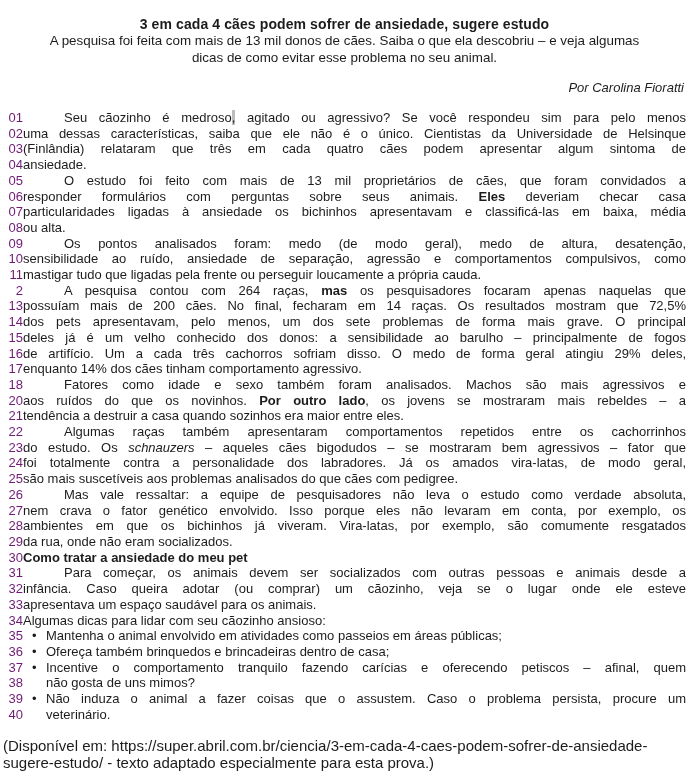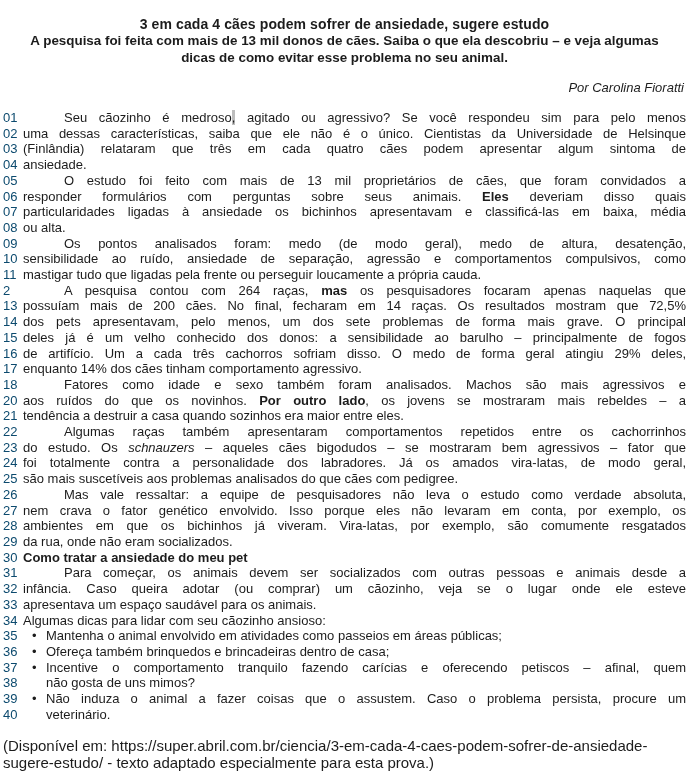--- a/index.html
+++ b/index.html
@@ -9,29 +9,29 @@
     font-family:"Liberation Sans", sans-serif;
     color:#1c1c1c;
     -webkit-font-smoothing:antialiased;
   }
   .page { padding:16px 14px 0 3px; }
   .title {
     font-size:14px; font-weight:bold; text-align:center;
     line-height:17px; letter-spacing:0.1px;
   }
   .subtitle {
-    font-size:13.4px; text-align:center; line-height:16.5px;font-weight:bold;
+    font-size:13.4px; text-align:center; line-height:16.5px;
   }
   .byline {
     font-size:13px; font-style:italic; text-align:right;
     margin-top:14px; padding-right:2px;
   }
   .text-body { margin-top:15px; }
   .line { display:flex; font-size:13px; line-height:15.7px; }
-  .num { flex:0 0 20px; color:#0c4a6e; }
+  .num { flex:0 0 20px; color:#701a75;text-align:right; }
   .content { flex:1; position:relative; }
   .content.indent { text-indent:41px; }
   .content.justify { text-align:justify; text-align-last:justify; }
   .content.bullet, .content.hang { padding-left:23px; }
   .content.bullet .marker { position:absolute; left:9px; text-indent:0; }
   .hl { background:var(--hl, #bdbdbd); }
   .footer {
     margin-top:16px; text-align:left;
     font-size:15px; line-height:16.3px;
   }
@@ -61,21 +61,21 @@
       <div class="line">
         <span class="num">04</span>
         <span class="content"><span>ansiedade.</span></span>
       </div>
       <div class="line">
         <span class="num">05</span>
         <span class="content indent justify"><span>O estudo foi feito com mais de 13 mil proprietários de cães, que foram convidados a</span></span>
       </div>
       <div class="line">
         <span class="num">06</span>
-        <span class="content justify"><span>responder formulários com perguntas sobre seus animais. </span><span style="font-weight: bold;">Eles</span><span> deveriam disso quais</span></span>
+        <span class="content justify"><span>responder formulários com perguntas sobre seus animais. </span><span style="font-weight: bold;">Eles</span><span> deveriam checar casa</span></span>
       </div>
       <div class="line">
         <span class="num">07</span>
         <span class="content justify"><span>particularidades ligadas à ansiedade os bichinhos apresentavam e classificá-las em baixa, média</span></span>
       </div>
       <div class="line">
         <span class="num">08</span>
         <span class="content"><span>ou alta.</span></span>
       </div>
       <div class="line">

